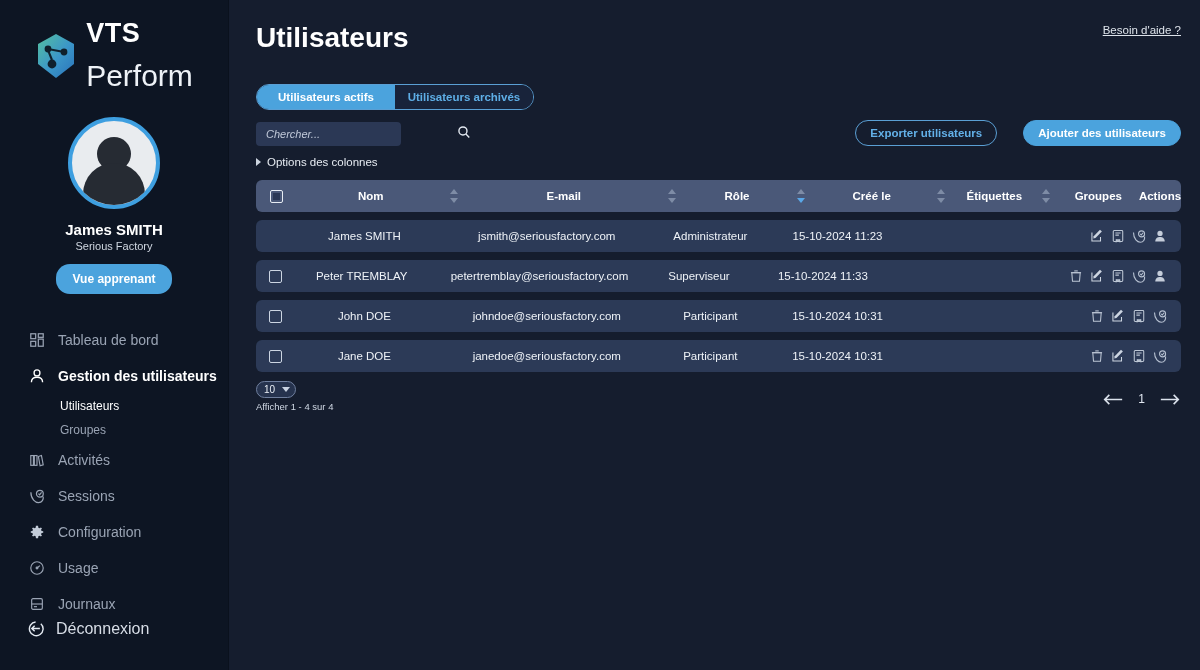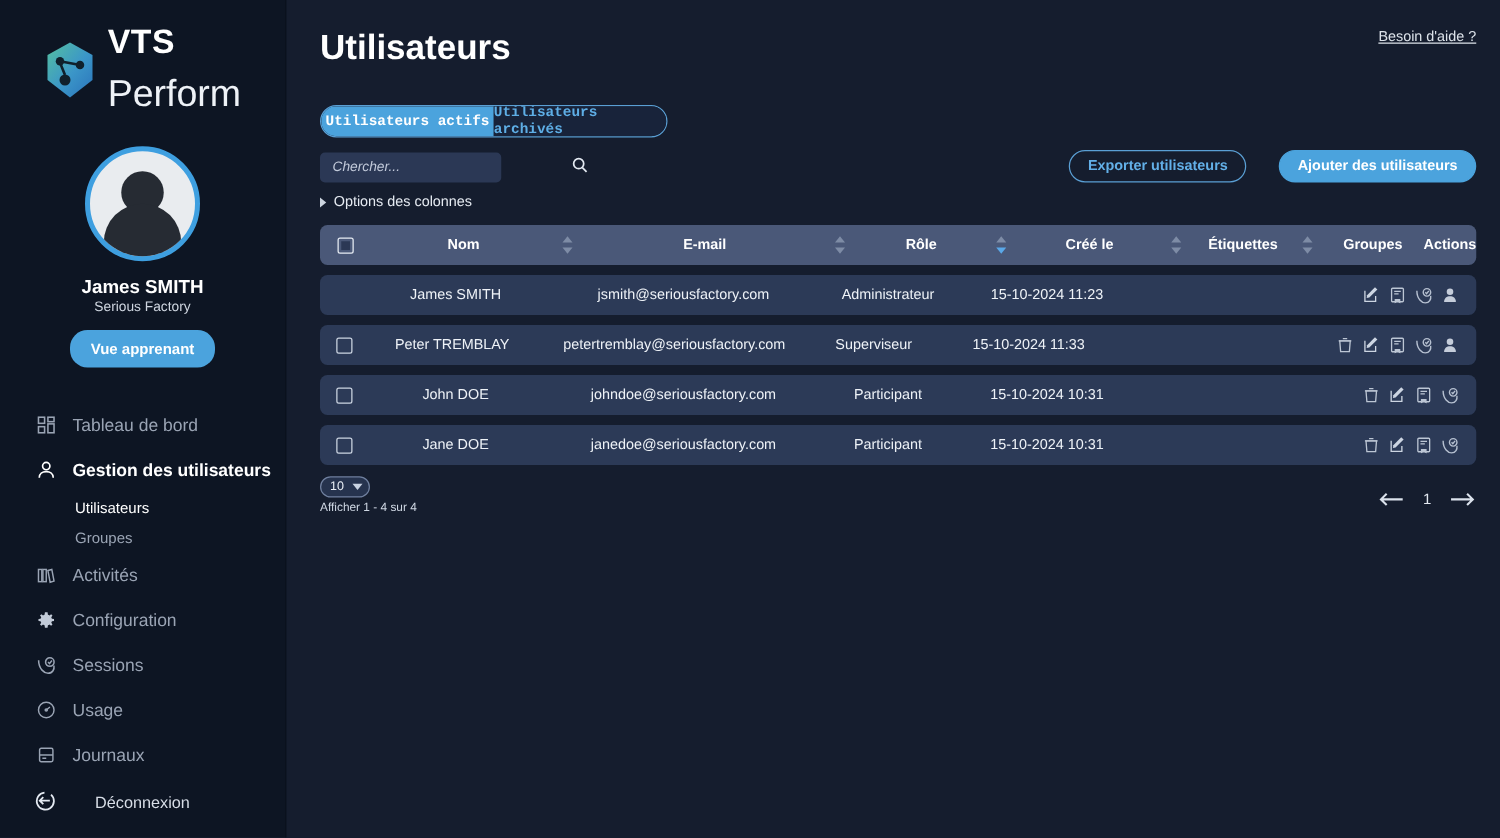--- a/index.html
+++ b/index.html
@@ -53,36 +53,36 @@
     font-size: 14px; color: #9aa4b4; cursor: pointer;
   }
   .nav-item.active { color: #ffffff; font-weight: bold; }
   .nav-item .ic { width: 18px; height: 18px; flex: 0 0 18px; display:flex; align-items:center; justify-content:center; }
   .nav-sub {
     padding: 5px 0 5px 60px; font-size: 12px; color: #9aa4b4; cursor: pointer;
   }
   .nav-sub.active { color: #ffffff; }
 
   .logout {
-    position: absolute; bottom: 10px; left: 0; right: 0;
-    display: flex; align-items: center; gap: 28px;
-    padding: 9px 0 9px 28px; font-size: 13px; color: #d7dde6; cursor: pointer;
+    position: absolute; bottom: 22px; left: 0; right: 0;
+    display: flex; align-items: center; gap: 8px;
+    padding: 9px 0 9px 28px; font-size: 16px; color: #d7dde6; cursor: pointer;
   }
   .logout .ic { width: 20px; height: 20px; flex: 0 0 20px; }
 
   
   .main { flex: 1; position: relative; padding: 18px 26px 0 22px; }
   .help-link {
     position: absolute; right: 26px; top: 24px;
     font-size: 11.5px; color: #dde3ea; text-decoration: underline; cursor: pointer; text-align: right;
   }
   .page-title { font-size: 28px; font-weight: bold; color: #ffffff; margin: 4px 0 0 5px; }
 
   .tabs { display: flex; margin: 30px 0 0 5px; width: 278px; height: 26px;
-          border-radius: 13px; overflow: hidden; border: 1px solid #5a9fd4; font-family: Liberation Mono, monospace; }
+          border-radius: 13px; overflow: hidden; border: 1px solid #5a9fd4; }
   .tab { flex: 1; display:flex; align-items:center; justify-content:center;
          font-size: 11.5px; font-weight: bold; cursor: pointer; }
   .tab.active { background: #4ba3dd; color: #ffffff; }
   .tab.inactive { background: #18233a; color: #5eaee6; }
 
   .search-row { display:flex; align-items:center; margin: 12px 0 0 5px; }
   .search-box {
     width: 145px; height: 24px; background: #2b3855; border-radius: 4px;
     display:flex; align-items:center; padding: 0 6px 0 10px; gap: 48px;
   }
@@ -234,36 +234,36 @@
             <rect x="2" y="4" width="3" height="11"></rect>
               <rect x="6" y="4" width="3" height="11"></rect>
             <path d="M10.5 5 L14 4 L16 14.5 L12.5 15.5 Z"></path>
           </svg>
         </span>
         <span>Activités</span>
       </div>
 
       <div class="nav-item">
         <span class="ic">
-          <svg viewBox="0 0 18 18" width="16" height="16" fill="#c2cbd8">
-            <path d="M9 6.2a2.8 2.8 0 1 0 0 5.6 2.8 2.8 0 0 0 0-5.6zm7 3.6V8.2l-1.9-.3a5.3 5.3 0 0 0-.6-1.4l1.1-1.5-1.2-1.2-1.5 1.1a5.3 5.3 0 0 0-1.4-.6L10.2 2H7.8l-.3 2.3c-.5.1-1 .3-1.4.6L4.6 3.8 3.4 5l1.1 1.5c-.3.4-.5.9-.6 1.4L2 8.2v1.6l1.9.3c.1.5.3 1 .6 1.4L3.4 13l1.2 1.2 1.5-1.1c.4.3.9.5 1.4.6l.3 2.3h2.4l.3-2.3c.5-.1 1-.3 1.4-.6l1.5 1.1 1.2-1.2-1.1-1.5c.3-.4.5-.9.6-1.4z"></path>
-          </svg>
-        </span>
-        <span>Configuration</span>
-      </div>
-
-      <div class="nav-item">
-        <span class="ic">
           <svg viewBox="0 0 18 18" width="17" height="17" fill="none" stroke="#9aa4b4" stroke-width="1.3">
             <path d="M2 4.5 C2 12 7 15.5 10 15.5 C14 15.5 15.5 12 15 9"></path>
             <circle cx="11.5" cy="6" r="3.6"></circle>
               <path d="M10 6 l1.2 1.3 L13.3 4.7"></path>
           </svg>
         </span>
         <span>Sessions</span>
+      </div>
+
+      <div class="nav-item">
+        <span class="ic">
+          <svg viewBox="0 0 18 18" width="16" height="16" fill="#c2cbd8">
+            <path d="M9 6.2a2.8 2.8 0 1 0 0 5.6 2.8 2.8 0 0 0 0-5.6zm7 3.6V8.2l-1.9-.3a5.3 5.3 0 0 0-.6-1.4l1.1-1.5-1.2-1.2-1.5 1.1a5.3 5.3 0 0 0-1.4-.6L10.2 2H7.8l-.3 2.3c-.5.1-1 .3-1.4.6L4.6 3.8 3.4 5l1.1 1.5c-.3.4-.5.9-.6 1.4L2 8.2v1.6l1.9.3c.1.5.3 1 .6 1.4L3.4 13l1.2 1.2 1.5-1.1c.4.3.9.5 1.4.6l.3 2.3h2.4l.3-2.3c.5-.1 1-.3 1.4-.6l1.5 1.1 1.2-1.2-1.1-1.5c.3-.4.5-.9.6-1.4z"></path>
+          </svg>
+        </span>
+        <span>Configuration</span>
       </div>
 
       <div class="nav-item">
         <span class="ic">
           <svg viewBox="0 0 18 18" width="16" height="16" fill="none" stroke="#9aa4b4" stroke-width="1.3">
             <circle cx="9" cy="9" r="7"></circle>
               <path d="M9 9 L12.3 6.3"></path>
               <circle cx="9" cy="9" r="1" fill="#9aa4b4"></circle>
           </svg>
         </span>

